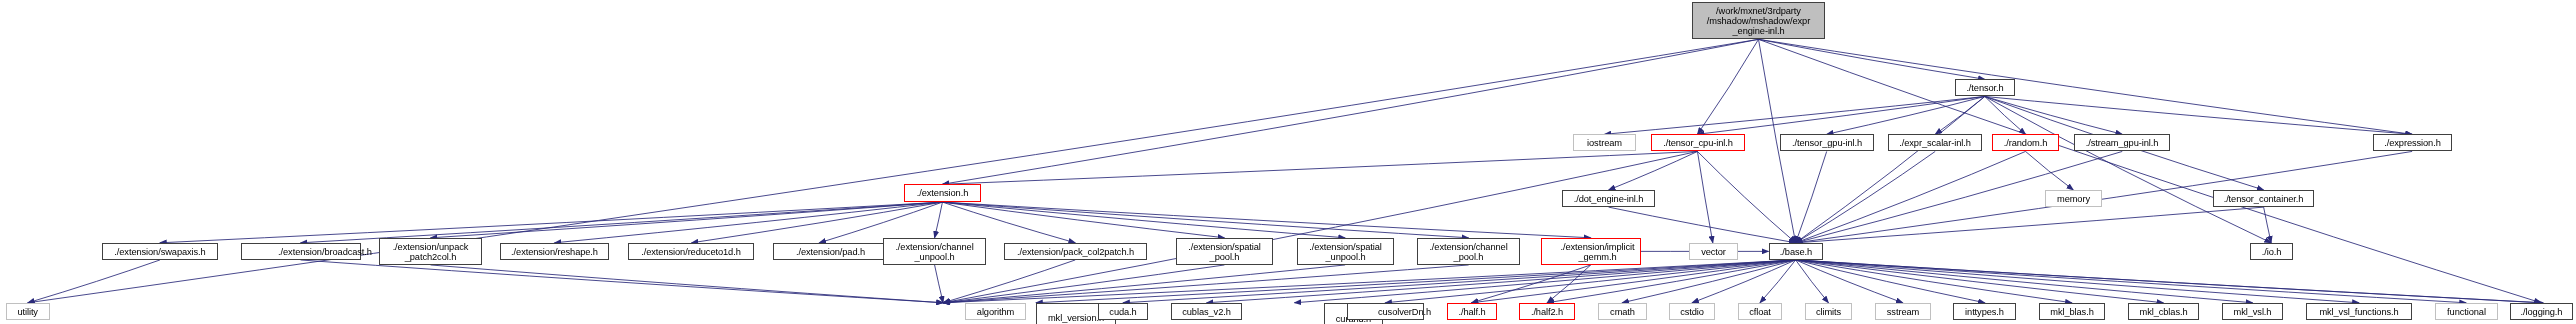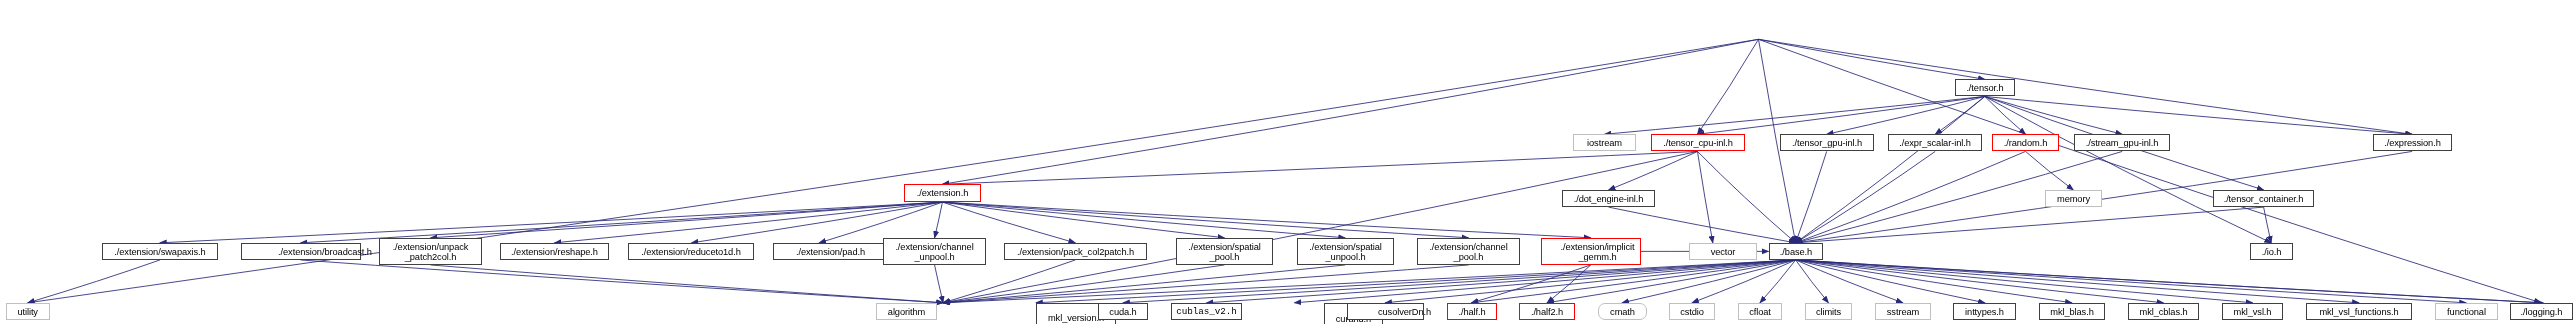--- a/index.html
+++ b/index.html
@@ -94,33 +94,36 @@
       <path d="M2515,364 Q2636.9,394 2780,424" stroke="#2a2a7a" stroke-width="1.2" fill="none" marker-end="url(#ah)"></path>
       <path d="M2515,364 Q2693.02,394 2902,424" stroke="#2a2a7a" stroke-width="1.2" fill="none" marker-end="url(#ah)"></path>
       <path d="M2515,364 Q2751.9,394 3030,424" stroke="#2a2a7a" stroke-width="1.2" fill="none" marker-end="url(#ah)"></path>
       <path d="M2515,364 Q2809.4,394 3155,424" stroke="#2a2a7a" stroke-width="1.2" fill="none" marker-end="url(#ah)"></path>
       <path d="M2515,364 Q2877.94,394 3304,424" stroke="#2a2a7a" stroke-width="1.2" fill="none" marker-end="url(#ah)"></path>
       <path d="M2515,364 Q2946.94,394 3454,424" stroke="#2a2a7a" stroke-width="1.2" fill="none" marker-end="url(#ah)"></path>
       <path d="M2515,364 Q2996.62,394 3562,424" stroke="#2a2a7a" stroke-width="1.2" fill="none" marker-end="url(#ah)"></path>
       <path d="M2515,364 Q2995.24,394 3559,424" stroke="#2a2a7a" stroke-width="1.2" fill="none" marker-end="url(#ah)"></path>
       <path d="M2515,364 Q1965.76,394 1321,424" stroke="#2a2a7a" stroke-width="1.2" fill="none" marker-end="url(#ah)"></path>
     </svg>
+<div class="node root" style="left: 1692px; top: 2.1px; width: 133px; height: 37px;">/work/mxnet/3rdparty
+/mshadow/mshadow/expr
+_engine-inl.h</div>
     <div class="node dark" style="left: 1955px; top: 79px; width: 60px; height: 17px;">./tensor.h</div>
     <div class="node grey" style="left: 1573px; top: 134px; width: 63px; height: 17px;">iostream</div>
     <div class="node red" style="left: 1651px; top: 134px; width: 94px; height: 17px;">./tensor_cpu-inl.h</div>
     <div class="node dark" style="left: 1780px; top: 134px; width: 94px; height: 17px;">./tensor_gpu-inl.h</div>
     <div class="node dark" style="left: 1888px; top: 134px; width: 94px; height: 17px;">./expr_scalar-inl.h</div>
     <div class="node red" style="left: 1992px; top: 134px; width: 67px; height: 17px;">./random.h</div>
     <div class="node dark" style="left: 2074px; top: 134px; width: 96px; height: 17px;">./stream_gpu-inl.h</div>
     <div class="node dark" style="left: 2373px; top: 134px; width: 79px; height: 17px;">./expression.h</div>
     <div class="node dark" style="left: 1562px; top: 190px; width: 93px; height: 17px;">./dot_engine-inl.h</div>
     <div class="node grey" style="left: 2045px; top: 190px; width: 57px; height: 17px;">memory</div>
     <div class="node dark" style="left: 2213px; top: 190px; width: 101px; height: 17px;">./tensor_container.h</div>
     <div class="node red" style="left: 904px; top: 184px; width: 77px; height: 18px;">./extension.h</div>
-    <div class="node grey" style="left: 1689px; top: 243px; width: 68px; height: 17px;">vector</div>
+    <div class="node grey" style="left: 1689px; top: 243px; width: 49px; height: 17px;">vector</div>
     <div class="node dark" style="left: 1769px; top: 243px; width: 54px; height: 17px;">./base.h</div>
     <div class="node dark" style="left: 2250px; top: 243px; width: 43px; height: 17px;">./io.h</div>
     <div class="node dark" style="left: 102px; top: 243px; width: 116px; height: 17px;">./extension/swapaxis.h</div>
     <div class="node dark" style="left: 241px; top: 243px; width: 120px; height: 17px; padding-left: 48px;">./extension/broadcast.h</div>
     <div class="node dark" style="left: 379px; top: 238px; width: 103px; height: 27px;">./extension/unpack
 _patch2col.h</div>
     <div class="node dark" style="left: 500px; top: 243px; width: 109px; height: 17px;">./extension/reshape.h</div>
     <div class="node dark" style="left: 628px; top: 243px; width: 126px; height: 17px;">./extension/reduceto1d.h</div>
     <div class="node dark" style="left: 773px; top: 243px; width: 115px; height: 17px;">./extension/pad.h</div>
     <div class="node dark" style="left: 883px; top: 238px; width: 103px; height: 27px;">./extension/channel
@@ -128,29 +131,29 @@
     <div class="node dark" style="left: 1004px; top: 243px; width: 143px; height: 17px;">./extension/pack_col2patch.h</div>
     <div class="node dark" style="left: 1176px; top: 238px; width: 97px; height: 27px;">./extension/spatial
 _pool.h</div>
     <div class="node dark" style="left: 1297px; top: 238px; width: 97px; height: 27px;">./extension/spatial
 _unpool.h</div>
     <div class="node dark" style="left: 1417px; top: 238px; width: 103px; height: 27px;">./extension/channel
 _pool.h</div>
     <div class="node red" style="left: 1541px; top: 238px; width: 100px; height: 27px; padding-left: 13px;">./extension/implicit
 _gemm.h</div>
     <div class="node grey" style="left: 5.7px; top: 303px; width: 44px; height: 17px;">utility</div>
-    <div class="node grey" style="left: 876px; top: 303px; width: 61px; height: 17px;">algorithm</div>
+    <div class="node grey" style="left: 965px; top: 303px; width: 61px; height: 17px;">algorithm</div>
     <div class="node dark" style="left: 996px; top: 303px; width: 80px; height: 30px; margin-left: 40px;">mkl_version.h</div>
     <div class="node dark" style="left: 1098px; top: 303px; width: 50px; height: 17px;">cuda.h</div>
-    <div class="node dark" style="left: 1171px; top: 303px; width: 71px; height: 17px; font-family: Liberation Mono, monospace;">cublas_v2.h</div>
+    <div class="node dark" style="left: 1171px; top: 303px; width: 71px; height: 17px;">cublas_v2.h</div>
     <div class="node dark" style="left: 1324px; top: 303px; width: 59px; height: 32px;">curand.h</div>
     <div class="node dark" style="left: 1347px; top: 303px; width: 77px; height: 17px; padding-left: 38px;">cusolverDn.h</div>
     <div class="node red" style="left: 1447px; top: 303px; width: 50px; height: 17px;">./half.h</div>
     <div class="node red" style="left: 1519px; top: 303px; width: 56px; height: 17px;">./half2.h</div>
-    <div class="node grey" style="left: 1598px; top: 303px; width: 49px; height: 17px; border-radius: 7px;">cmath</div>
+    <div class="node grey" style="left: 1598px; top: 303px; width: 49px; height: 17px;">cmath</div>
     <div class="node grey" style="left: 1669px; top: 303px; width: 46px; height: 17px;">cstdio</div>
     <div class="node grey" style="left: 1738px; top: 303px; width: 44px; height: 17px;">cfloat</div>
     <div class="node grey" style="left: 1805px; top: 303px; width: 47px; height: 17px;">climits</div>
     <div class="node grey" style="left: 1875px; top: 303px; width: 56px; height: 17px;">sstream</div>
     <div class="node dark" style="left: 1953px; top: 303px; width: 63px; height: 17px;">inttypes.h</div>
     <div class="node dark" style="left: 2039px; top: 303px; width: 66px; height: 17px;">mkl_blas.h</div>
     <div class="node dark" style="left: 2128px; top: 303px; width: 71px; height: 17px;">mkl_cblas.h</div>
     <div class="node dark" style="left: 2222px; top: 303px; width: 61px; height: 17px;">mkl_vsl.h</div>
     <div class="node dark" style="left: 2306px; top: 303px; width: 106px; height: 17px;">mkl_vsl_functions.h</div>
     <div class="node grey" style="left: 2435px; top: 303px; width: 63px; height: 17px;">functional</div>

